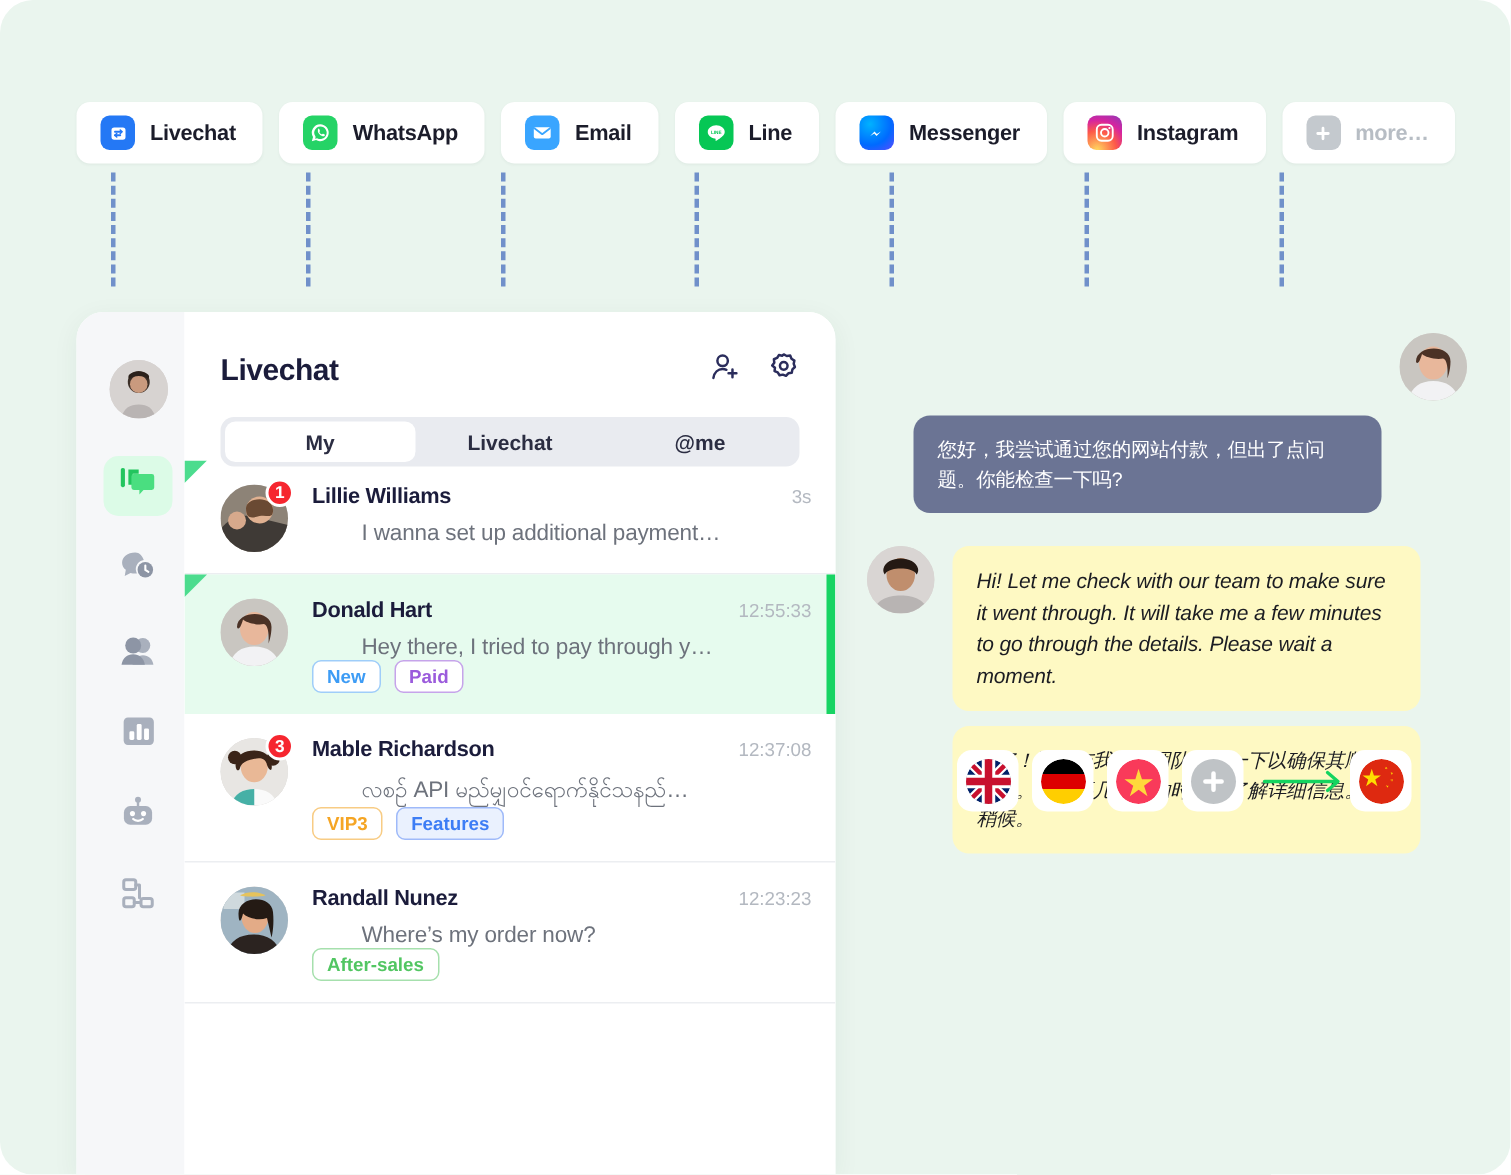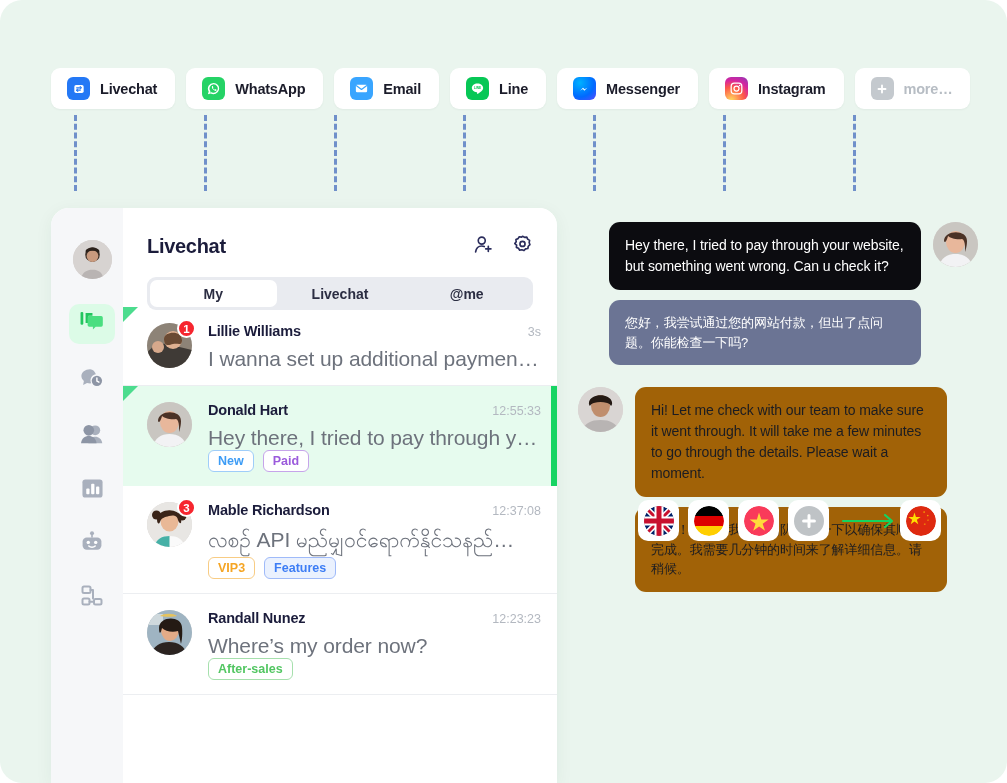--- a/index.html
+++ b/index.html
@@ -212,26 +212,27 @@
   .conv-time {
     margin-left: auto;
     font-size: 12.5px;
     color: #b3b8c0;
     font-weight: 400;
     padding-left: 10px;
     white-space: nowrap;
   }
   .conv-msg {
     margin-top: 8px;
-    font-size: 21px;
+    font-size: 15px;
     color: #6d727c;
     white-space: nowrap;
     overflow: hidden;
     text-overflow: ellipsis;
     letter-spacing: -.1px;
+    margin-left: 33px;
   }
   .tags { display: flex; gap: 9px; }
   .tag {
     font-size: 12.5px;
     font-weight: 600;
     padding: 3px 9px;
     border-radius: 6px;
     border: 1px solid;
     background: #fff;
   }
@@ -259,21 +260,21 @@
   .bubble {
     border-radius: 11px;
     padding: 13px 16px;
     font-size: 14px;
     line-height: 1.5;
     max-width: 312px;
     letter-spacing: -.1px;
   }
   .bubble.dark { background: #0c0c10; color: #ffffff; }
   .bubble.slate { background: #6b7494; color: #ffffff; }
-  .bubble.white { background: #a16207; color: #1b1c22; }
+  .bubble.white { background: #fef9c3; color: #1b1c22; font-style: italic; }
   .bubble.cn { font-size: 13px; }
 
   .gap-left { margin-left: 12px; }
   .gap-right { margin-right: 12px; }
   .indent { margin-left: 57px; }
 
   
   #flags {
     position: absolute;
     left: 638px; top: 500px;
@@ -592,21 +593,20 @@
           </div>
         </div>
 
       </div>
     </div>
   </div>
 
   <div id="chat-pane">
 
     <div class="msg-row right">
-      <div class="bubble dark">Hey there, I tried to pay through your website, but something went wrong. Can u check it?</div>
       <div class="chat-av gap-left">
         <svg width="45" height="45" viewBox="0 0 45 45">
           <rect width="45" height="45" fill="#c9c6c1"></rect>
           <path d="M6 45c1.5-9 8-13 16.5-13S38 36 39.5 45z" fill="#f2f2f4"></path>
           <ellipse cx="22.5" cy="20" rx="9.5" ry="11" fill="#e8b79b"></ellipse>
           <path d="M11 19c0-11 23-12 23 0 0 6-2 11-2 11s1-12-3-13c-5 1-12-1-14-3-1 4-3 8-4 5z" fill="#4b3226"></path>
         </svg>
       </div>
     </div>
 

